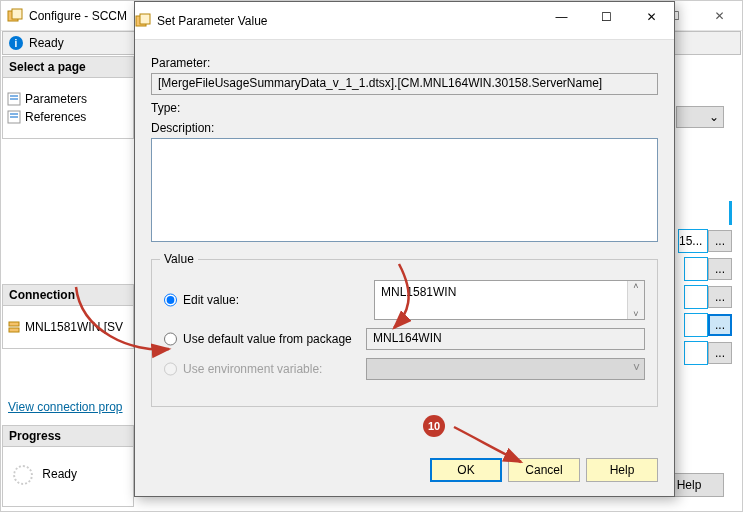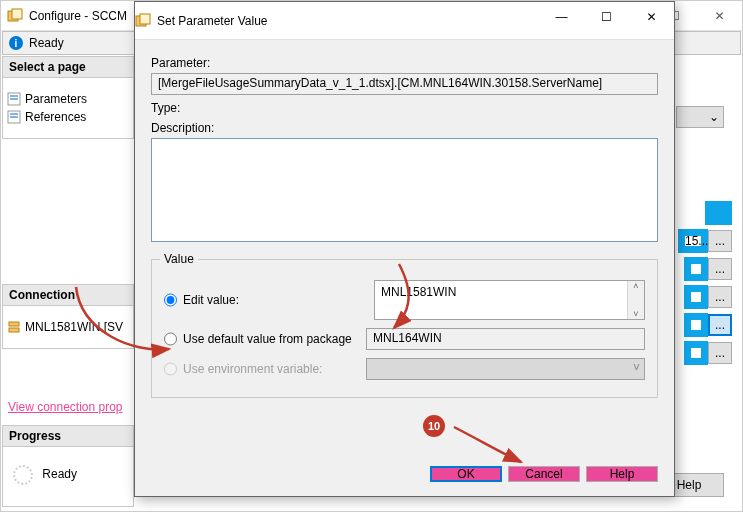--- a/index.html
+++ b/index.html
@@ -12,56 +12,56 @@
   .bg-controls div { width: 45px; height: 29px; display: flex; align-items: center; justify-content: center; color: #555; }
 
   .ready-bar { position: absolute; left: 1px; top: 30px; right: 1px; height: 24px; background: #f0f0f0; border: 1px solid #c0c0c0; display: flex; align-items: center; padding-left: 6px; }
   .ready-icon { width: 14px; height: 14px; border-radius: 50%; background: #0078d7; color: #fff; display: flex; align-items: center; justify-content: center; font-size: 10px; font-weight: bold; margin-right: 6px; }
 
   .left-panel { position: absolute; left: 1px; top: 55px; width: 132px; bottom: 1px; background: #fff; }
   .panel-head { background: #e8e8e8; border: 1px solid #c8c8c8; padding: 3px 6px; font-weight: bold; }
   .panel-body { border: 1px solid #c8c8c8; border-top: none; padding: 12px 4px; }
   .tree-item { display: flex; align-items: center; padding: 2px 0; }
   .tree-icon { width: 14px; height: 14px; margin-right: 4px; }
-  .link { color: #ec4899; text-decoration: underline; padding: 3px 6px; display: block; white-space: nowrap; overflow: hidden; }
+  .link { color: #0369a1; text-decoration: underline; padding: 3px 6px; display: block; white-space: nowrap; overflow: hidden; }
   .progress-sec { margin-top: 8px; }
   .spinner { width: 20px; height: 20px; border: 2px dotted #ccc; border-radius: 50%; display: inline-block; vertical-align: middle; margin: 6px; }
 
   
   .bg-grid { position: absolute; right: 10px; top: 100px; width: 60px; }
   .bg-combo { position: absolute; right: 18px; top: 105px; width: 48px; height: 22px; border: 1px solid #adadad; background: #e1e1e1; display:flex; align-items:center; justify-content:flex-end; padding-right:4px;}
   .grid-row { display: flex; justify-content: flex-end; align-items: center; height: 28px; }
-  .grid-cell { border: 7px solid #0ea5e9; padding: 2px 0; margin-left: -1px; height: 24px; display: flex; align-items: center; }
+  .grid-cell { border: 1px solid #0ea5e9; padding: 2px 0; margin-left: -1px; height: 24px; display: flex; align-items: center; }
   .ellips-btn { width: 24px; height: 22px; background: #e1e1e1; border: 1px solid #adadad; display: flex; align-items: center; justify-content: center; }
   .ellips-btn.sel { border: 2px solid #0078d7; background: #cde6f7; }
   .bg-help { position: absolute; right: 18px; bottom: 14px; width: 70px; height: 24px; border: 1px solid #adadad; background: #e1e1e1; display:flex; align-items:center; justify-content:center;}
 
   
   .dialog { position: absolute; left: 133px; top: 0; width: 541px; height: 496px; background: #f0f0f0; border: 1px solid #646464; box-shadow: 3px 3px 12px rgba(0,0,0,.3); }
   .dlg-titlebar { height: 38px; background: #fff; display: flex; align-items: center; padding-left: 0; border-bottom: 1px solid #e0e0e0; }
   .dlg-controls { position: absolute; right: 0; top: 0; display: flex; }
   .dlg-controls div { width: 45px; height: 29px; display: flex; align-items: center; justify-content: center; }
   .dlg-body { padding: 10px 16px; }
   .lbl { margin-top: 6px; margin-bottom: 3px; }
   .ro-field { width: 100%; height: 22px; border: 1px solid #a0a0a0; background: #f0f0f0; padding: 2px 6px; color: #000; }
   .desc-field { width: 100%; height: 104px; border: 1px solid #7a99b5; background: #fff; padding: 4px 6px; resize: none; }
 
-  .groupbox { border: 1px solid #c8c8c8; margin-top: 14px; padding: 12px 12px 9px 12px; position: relative; }
+  .groupbox { border: 1px solid #c8c8c8; margin-top: 14px; padding: 12px 12px 18px 12px; position: relative; }
   .groupbox-title { position: absolute; top: -8px; left: 8px; background: #f0f0f0; padding: 0 4px; }
   .radio-row { display: flex; align-items: center; margin: 8px 0; }
   .radio-row label { width: 202px; display: flex; }
   .radio-row input[type=radio] { margin-right: 6px; }
   .val-edit { flex: 1; height: 40px; border: 1px solid #a0a0a0; background: #fff; padding: 4px 6px; position: relative; margin-left: 8px; }
   .val-scroll { position:absolute; right:0; top:0; bottom:0; width:17px; background:#f0f0f0; border-left:1px solid #d4d4d4; display:flex; flex-direction:column; justify-content:space-between; align-items:center;}
   .val-default { flex: 1; height: 22px; border: 1px solid #a0a0a0; background: #f0f0f0; padding: 2px 6px; }
   .val-env { flex: 1; height: 22px; border: 1px solid #a0a0a0; background: #d9d9d9; padding: 2px 6px; position:relative;}
   .disabled { color: #a0a0a0; }
 
   .dlg-buttons { position: absolute; right: 16px; bottom: 14px; display: flex; gap: 6px; }
-  .btn { width: 72px; height: 16px; border: 1px solid #adadad; background: #ec4899; display: flex; align-items: center; justify-content: center; }
+  .btn { width: 72px; height: 24px; border: 1px solid #adadad; background: #fef9c3; display: flex; align-items: center; justify-content: center; }
   .btn.default { border: 2px solid #0078d7; }
 
   
   .badge-10 { position: absolute; width: 22px; height: 22px; border-radius: 50%; background: #c0392b; color: #fff; display: flex; align-items: center; justify-content: center; font-size: 11px; font-weight: bold; }
   svg.anno { position: absolute; pointer-events: none; overflow: visible; }
   .connection-block { margin-top: 145px; }
   .viewconn-block { margin-top: 48px; }
 </style>
 </head>
 <body>

